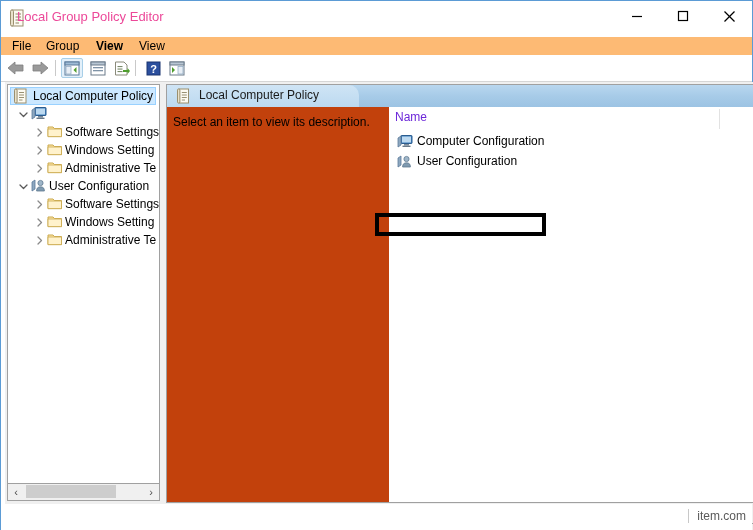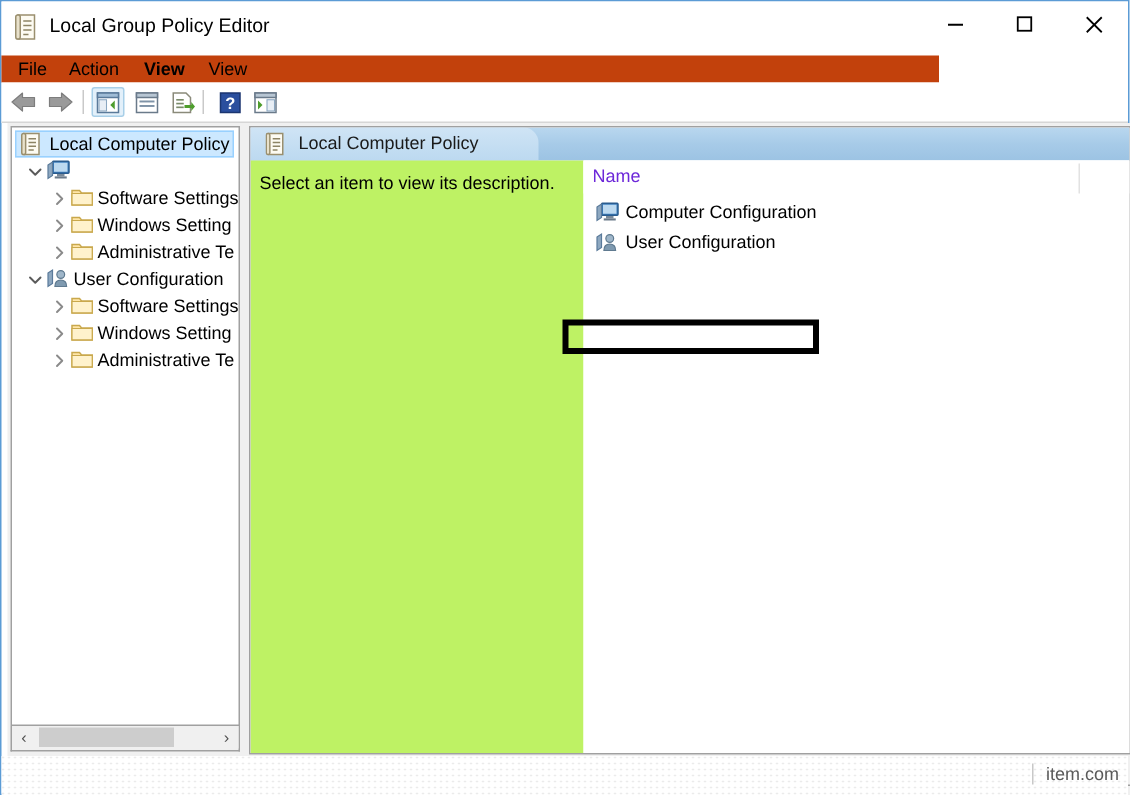--- a/index.html
+++ b/index.html
@@ -35,46 +35,46 @@
     height: 36px;
     background: #ffffff;
   }
   #title-icon {
     position: absolute;
     left: 9px; top: 8px;
     width: 16px; height: 18px;
   }
   #title-text {
     position: absolute;
-    left: 32px; top: 8px;
+    left: 16px; top: 8px;
     font-size: 13px;
-    color: #000000;
+    color: #ec4899;
     white-space: nowrap;
   }
   .winbtn {
     position: absolute;
     top: 0;
     width: 46px;
     height: 30px;
     display: flex;
     align-items: center;
     justify-content: center;
   }
   #btn-min  { left: 613px; }
   #btn-max  { left: 659px; }
   #btn-close{ left: 705px; }
   .winbtn svg { display: block; }
 
   
   #menubar {
     position: absolute;
     left: 0; top: 36px;
-    width: 625px;
+    width: 751px;
     height: 18px;
-    background: #c2410c;
+    background: #fdba74;
   }
   .menu-item {
     position: absolute;
     top: 1px;
     height: 16px;
     line-height: 16px;
     font-size: 12px;
     color: #000000;
     padding: 0 5px;
     white-space: nowrap;
@@ -251,21 +251,21 @@
     color: #1a1a1a;
     white-space: nowrap;
   }
 
   
   #desc-col {
     position: absolute;
     left: 0; top: 22px;
     width: 222px;
     height: 399px;
-    background: #bef264;
+    background: #c2410c;
   }
   #desc-text {
     position: absolute;
     left: 6px; top: 8px;
     font-size: 12px;
     color: #000000;
     white-space: nowrap;
   }
 
   
@@ -423,21 +423,21 @@
     <div class="winbtn" id="btn-close">
       <svg width="13" height="13" viewBox="0 0 13 13">
         <line x1="1.5" y1="1.5" x2="11.5" y2="11.5" stroke="#000" stroke-width="1.2"></line>
         <line x1="11.5" y1="1.5" x2="1.5" y2="11.5" stroke="#000" stroke-width="1.2"></line>
       </svg>
     </div>
   </div>
 
   <div id="menubar">
     <div class="menu-item" style="left:6px;">File</div>
-    <div class="menu-item" style="left:40px;">Action</div>
+    <div class="menu-item" style="left:40px;">Group</div>
     <div class="menu-item" style="left:90px;font-weight:bold;">View</div>
     <div class="menu-item" style="left:133px;">View</div>
   </div>
 
   <div id="toolbar">
 
     <div class="tb-btn" style="left:4px;">
       <svg width="18" height="14" viewBox="0 0 18 14">
         <path d="M8 1 L1 7 L8 13 L8 10 L16 10 L16 4 L8 4 Z" fill="#9a9a9a" stroke="#7d7d7d" stroke-width="0.8" stroke-linejoin="round"></path>
       </svg>

